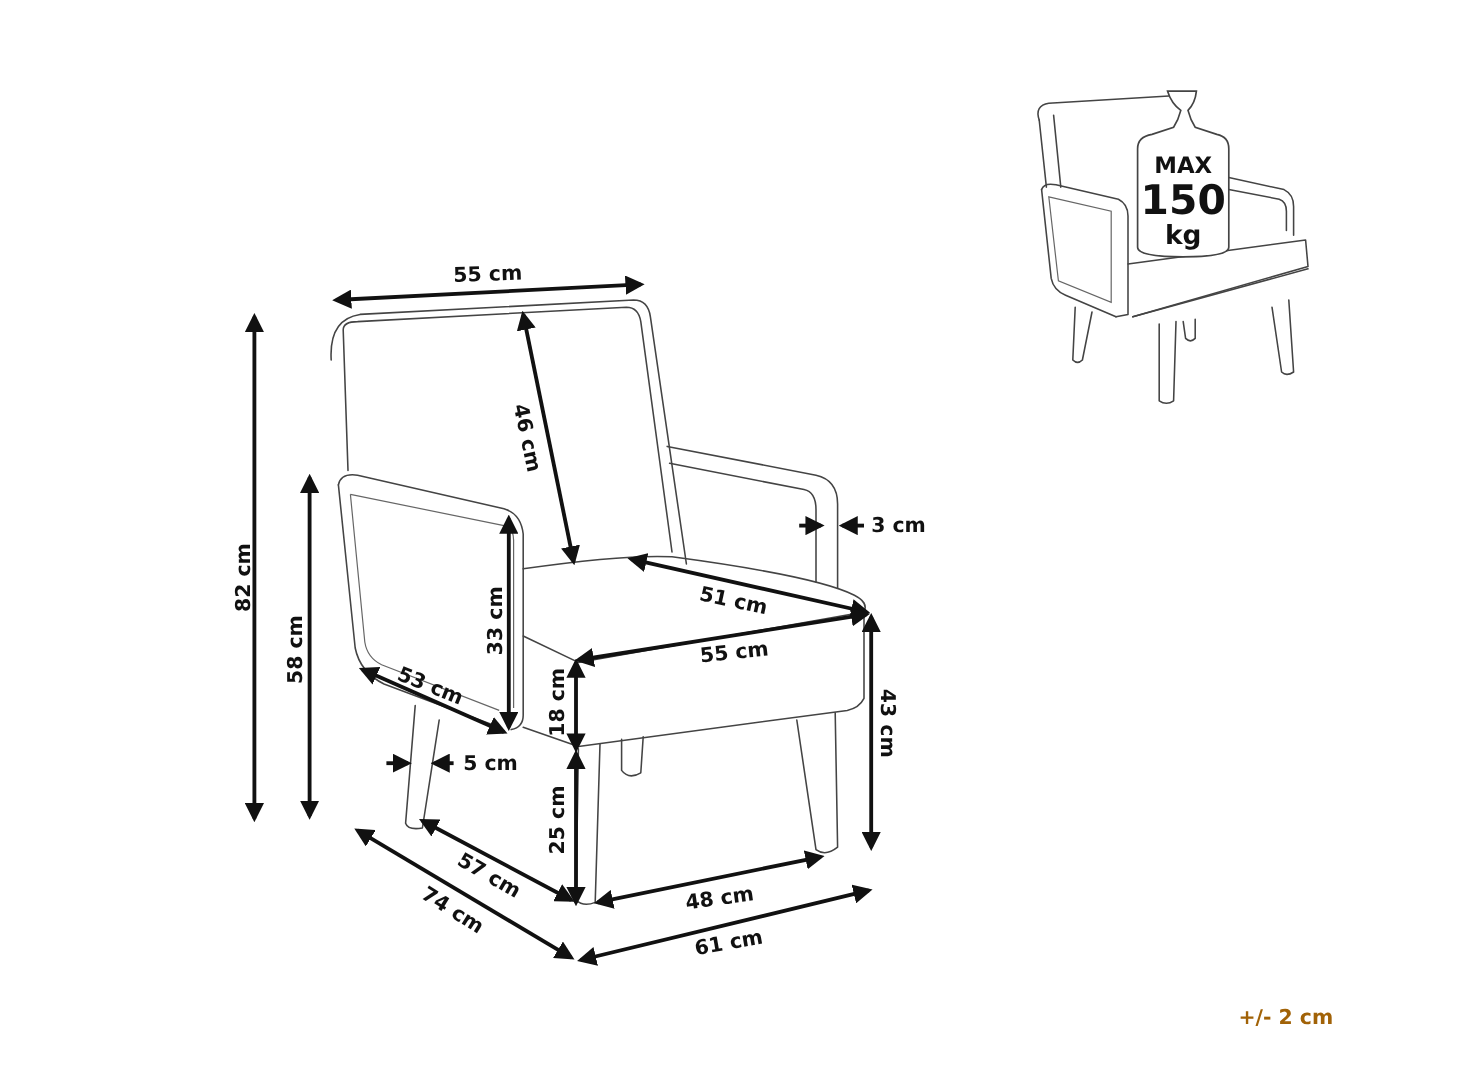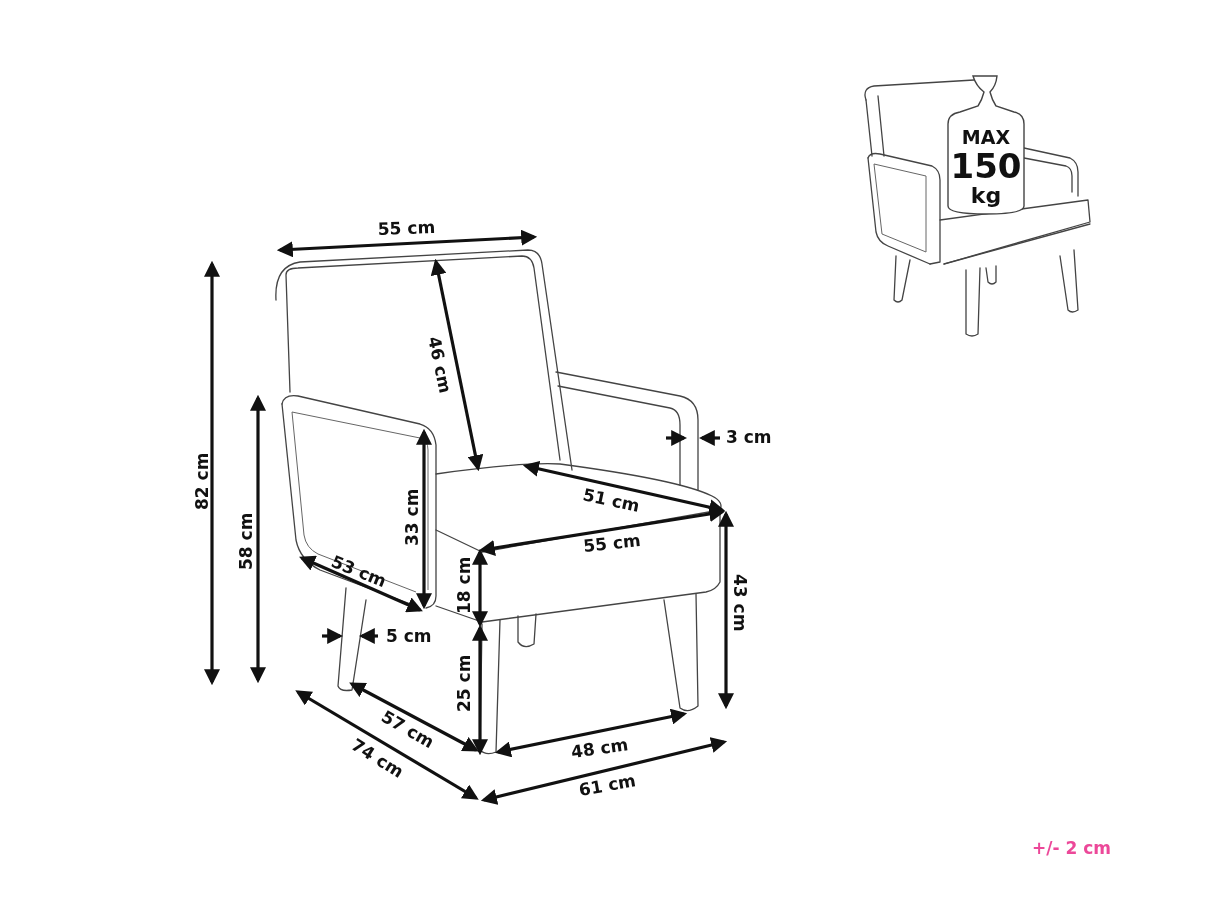--- a/index.html
+++ b/index.html
@@ -3,21 +3,21 @@
 <meta charset="utf-8">
 <style>
   html, body { margin: 0; padding: 0; background: #ffffff; }
   body { width: 1214px; height: 910px; position: relative; overflow: hidden;
          font-family: "DejaVu Sans", "Liberation Sans", sans-serif; }
   svg { position: absolute; left: 0; top: 0; }
   .outline { fill: none; stroke: #444; stroke-width: 1.3; stroke-linejoin: round; stroke-linecap: round; }
   .thin { fill: none; stroke: #666; stroke-width: 1; }
   .dim { stroke: #111; stroke-width: 3.2; fill: none; }
   .lbl { font-family: "DejaVu Sans", sans-serif; font-weight: bold; font-size: 17px; fill: #111; }
-  .tol { position: absolute; left: 1032px; top: 838px; font-weight: bold; font-size: 17px; color: #ec4899;
+  .tol { position: absolute; left: 1032px; top: 838px; font-weight: bold; font-size: 17px; color: #a16207;
          font-family: "DejaVu Sans", sans-serif; }
   .weight-txt { font-family: "DejaVu Sans", sans-serif; font-weight: bold; fill: #111; }
 </style>
 </head>
 <body>
 
 <svg width="1214" height="910" viewBox="0 0 1214 910">
   <defs>
     <marker id="ah" viewBox="0 0 10 10" refX="8" refY="5" markerWidth="5" markerHeight="5" orient="auto-start-reverse">
       <path d="M0,0 L10,5 L0,10 z" fill="#111"></path>

